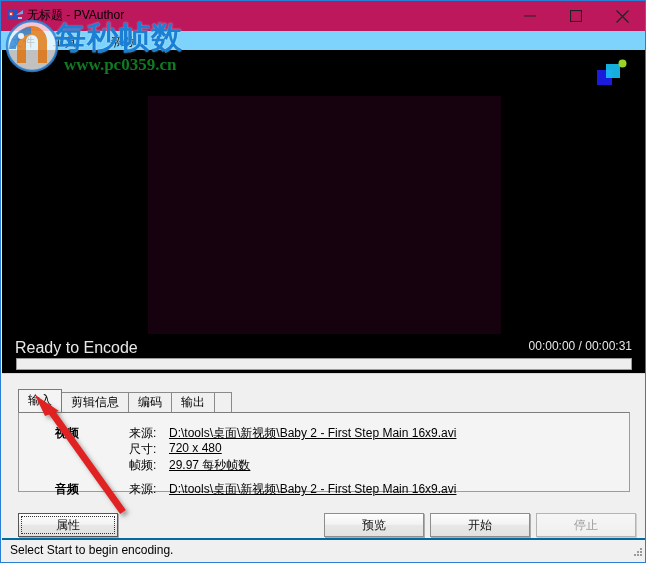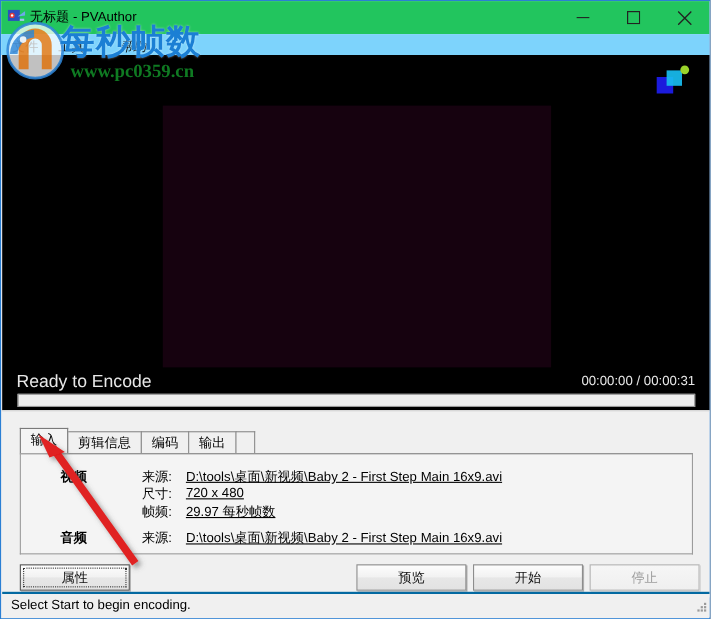--- a/index.html
+++ b/index.html
@@ -15,21 +15,21 @@
     position:relative;width:646px;height:563px;
     box-sizing:border-box;
     border:1px solid #2a7fd4;
     background:#f0f0f0;
     overflow:hidden;
   }
 
   
   .titlebar{
     position:absolute;left:0;top:0;width:644px;height:30px;
-    background:#22c55e;
+    background:#be185d;
   }
   .title-icon{
     position:absolute;left:6px;top:7px;width:16px;height:14px;
   }
   .title-text{
     position:absolute;left:26px;top:6px;
     font-size:12px;color:#000;white-space:nowrap;
     font-family:"Liberation Sans",sans-serif;
   }
   .winbtns{position:absolute;right:0;top:0;height:30px;display:flex;}
@@ -110,21 +110,21 @@
     background:#f4f4f4;
     border-color:#7a7a7a;
     z-index:3;
   }
   .tab.spacer{
     width:18px;padding:0;background:#f0f0f0;
   }
 
   
   .infopanel{
-    position:absolute;left:16px;top:38px;width:612px;height:92px;
+    position:absolute;left:16px;top:38px;width:612px;height:80px;
     background:#f4f4f4;
     border:1px solid #9b9b9b;
     border-top-color:#7d7d7d;
     box-sizing:border-box;
     z-index:1;
   }
   .row-label{
     position:absolute;font-weight:bold;font-size:12px;color:#000;
     font-family:"Liberation Sans",sans-serif;
   }

